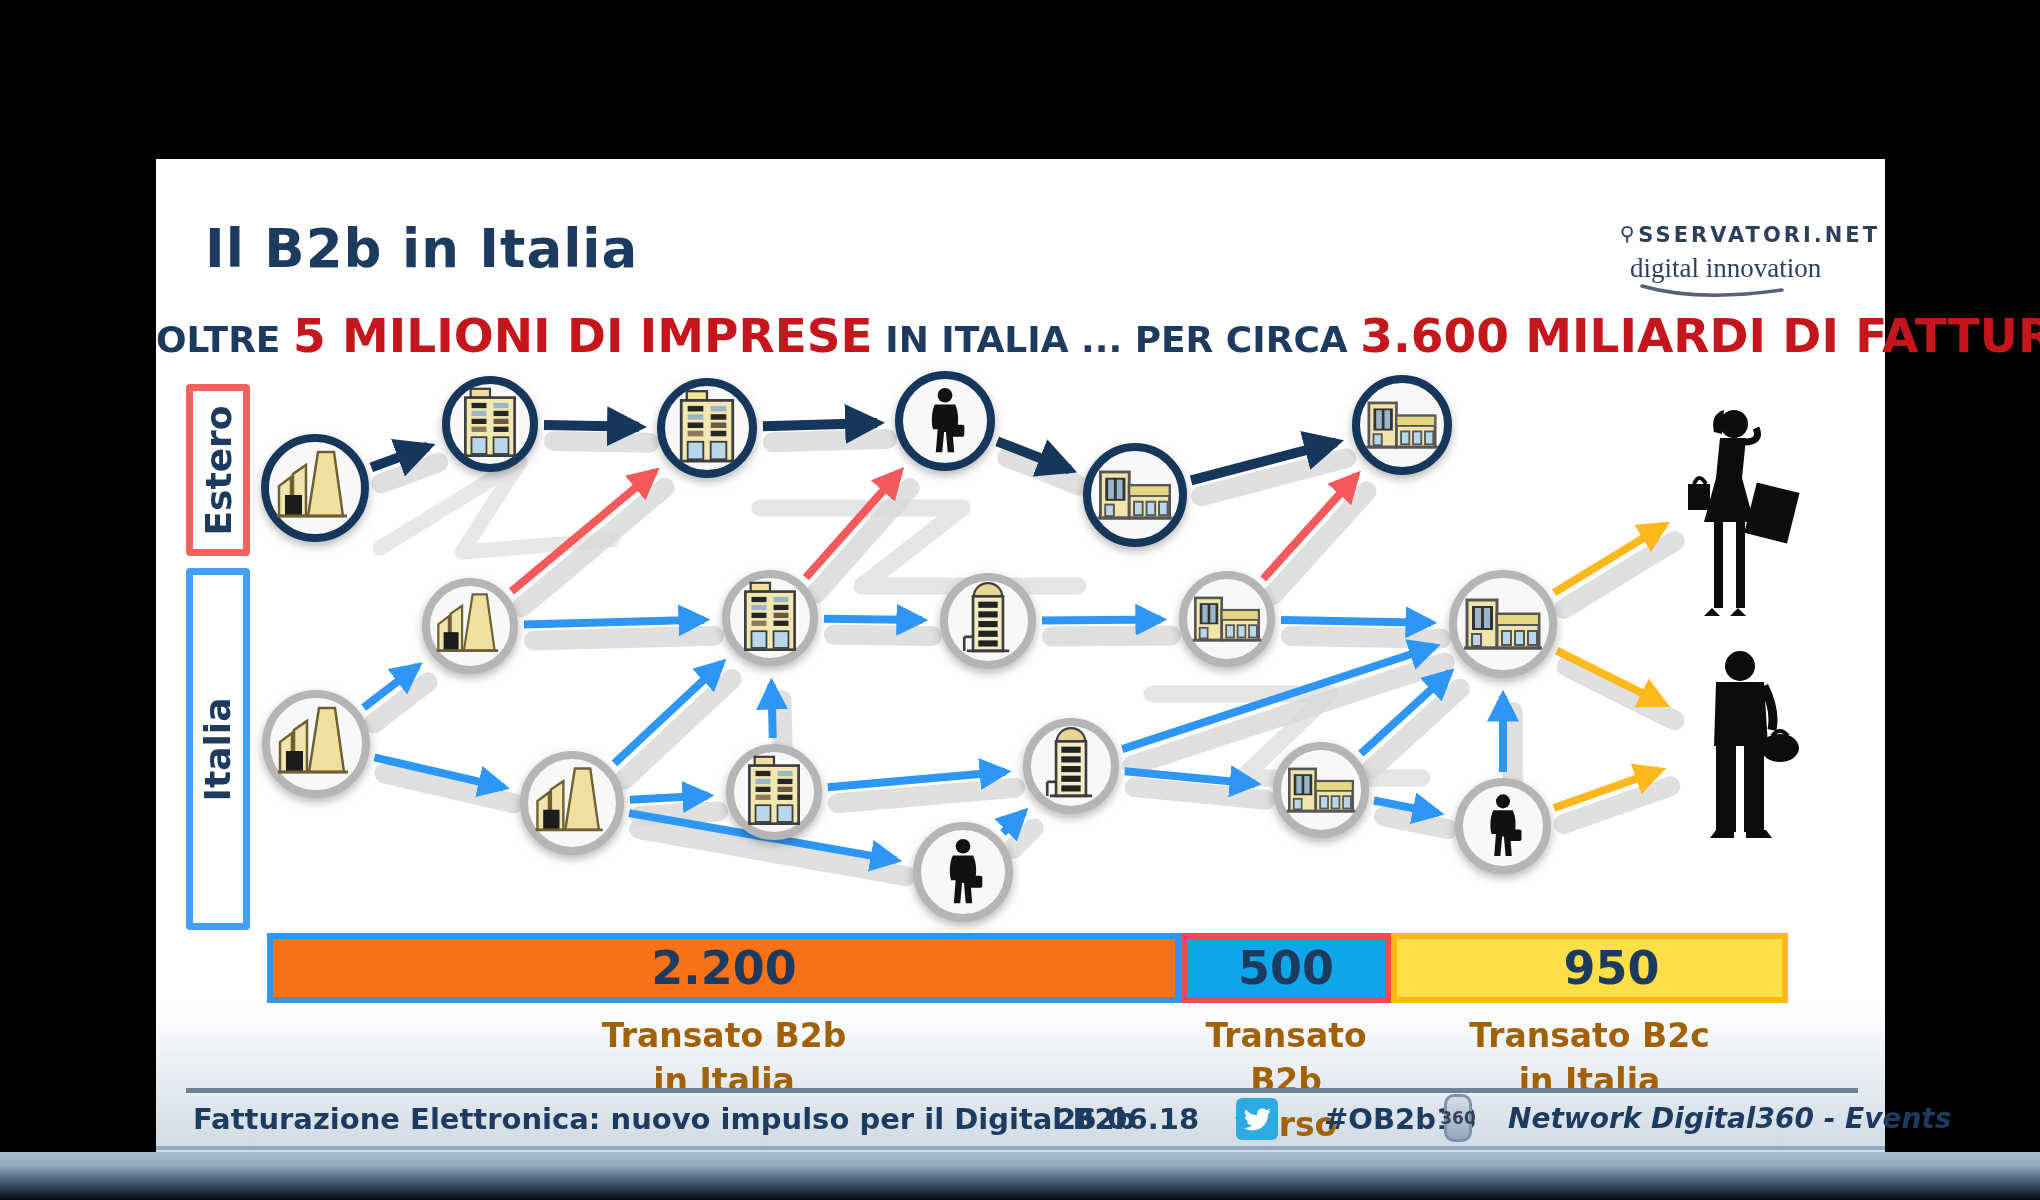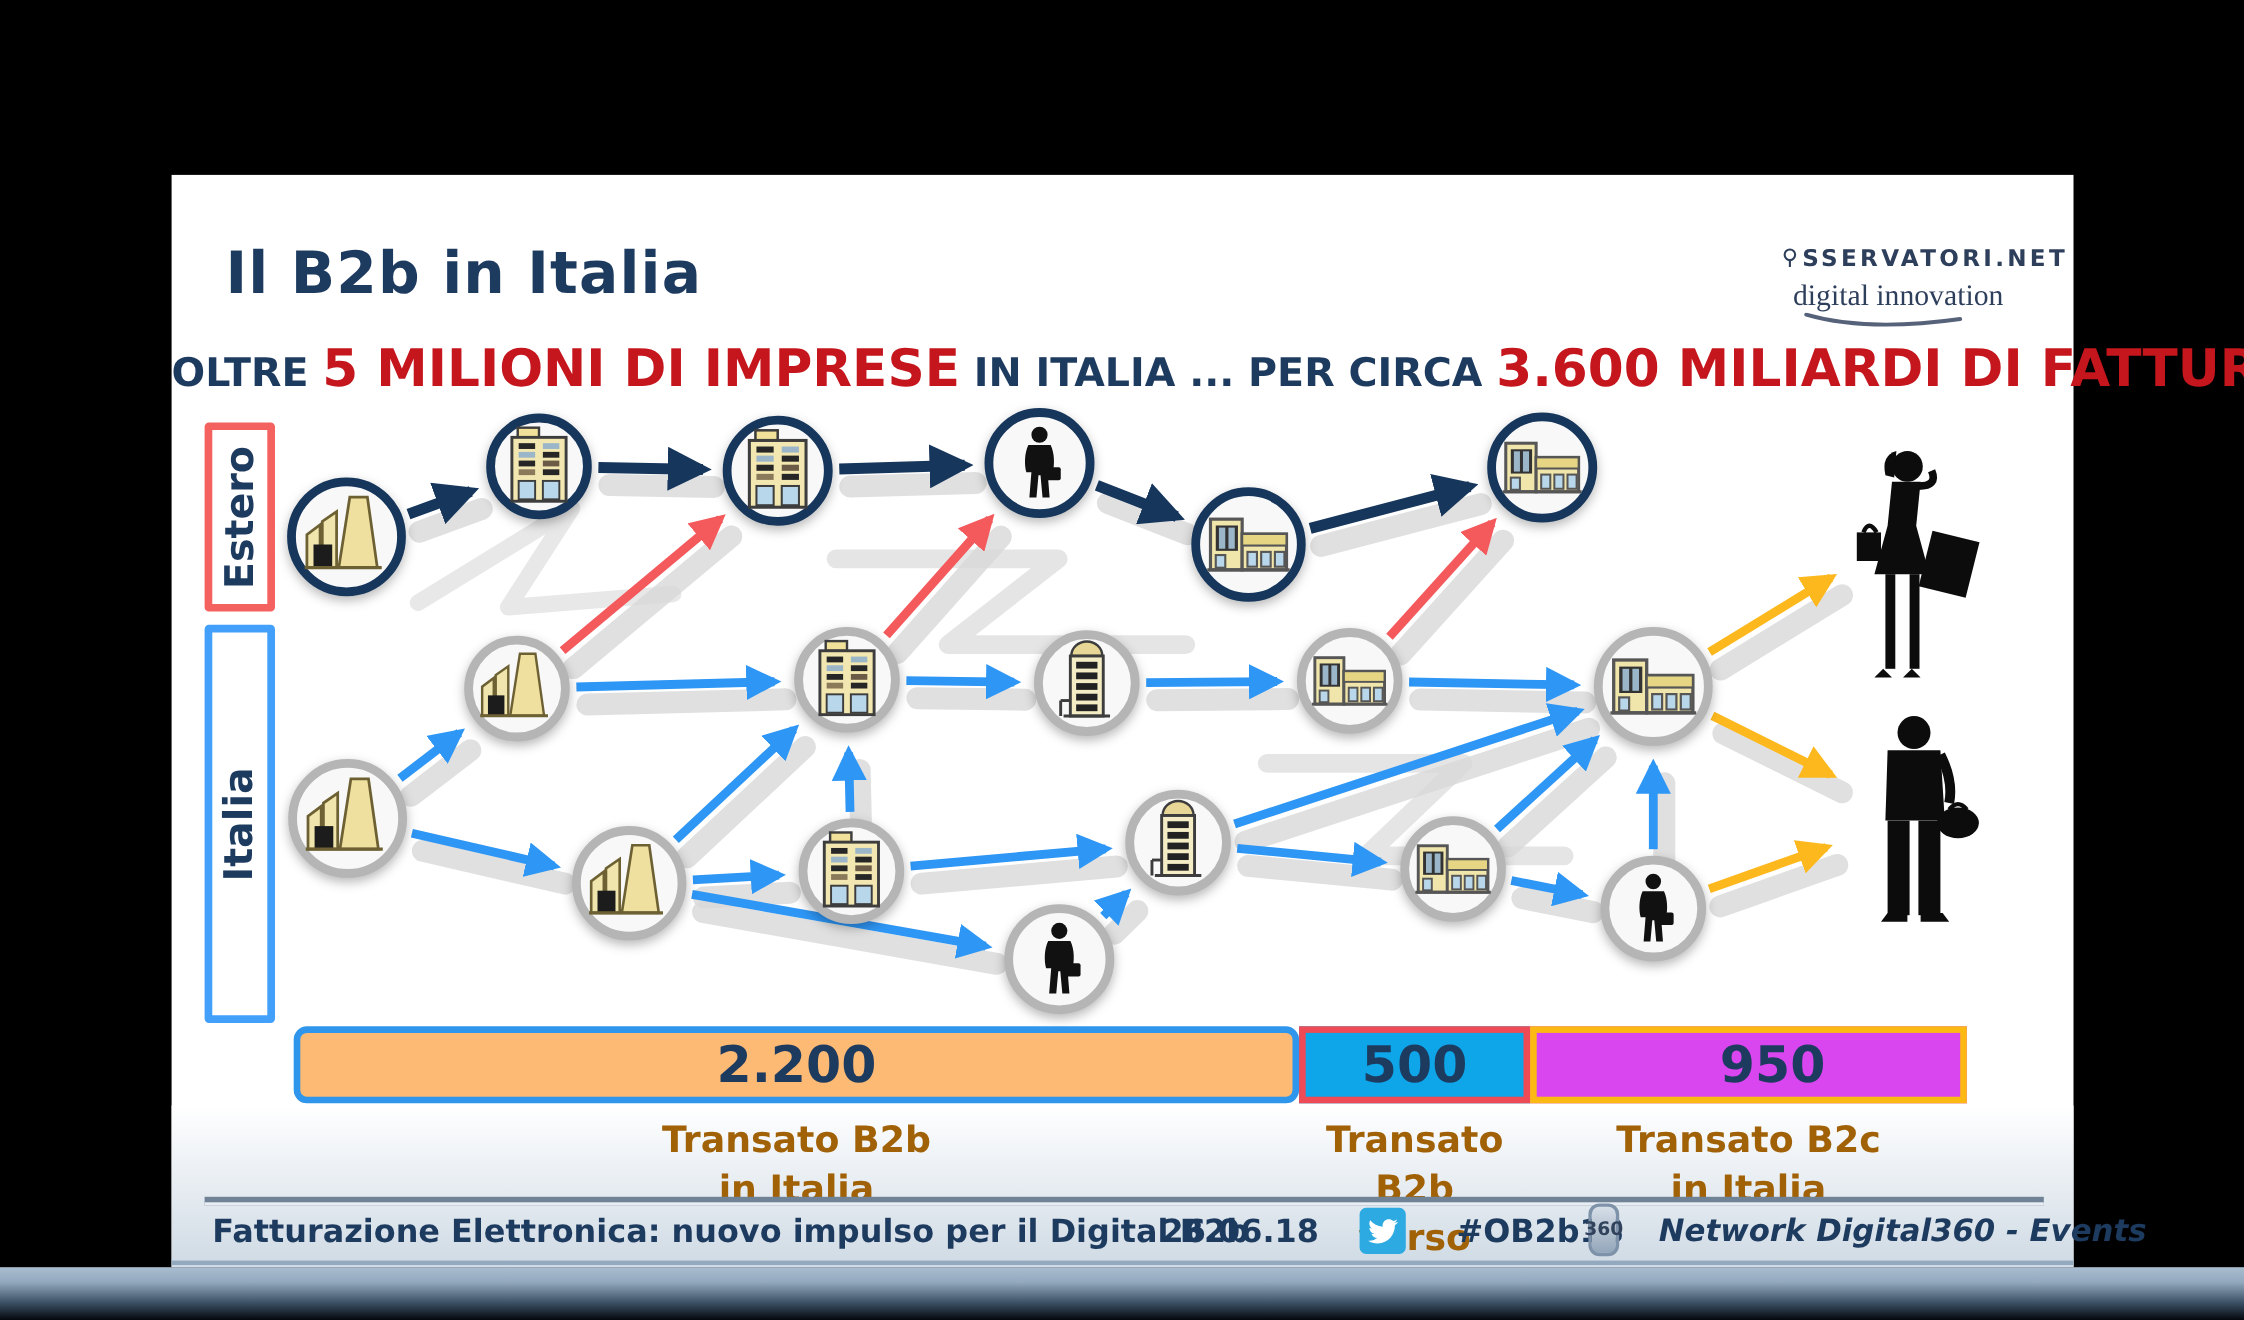--- a/index.html
+++ b/index.html
@@ -313,23 +313,23 @@
   <div id="subtitle" class="abs"><span class="sub-navy">OLTRE </span><span class="sub-red">5 MILIONI DI IMPRESE</span><span class="sub-navy"> IN ITALIA ... PER CIRCA </span><span class="sub-red">3.600 MILIARDI DI FATTURATO</span></div>
 
   <div id="estero-box" class="abs rowbox">
     <span>Estero</span>
   </div>
   <div id="italia-box" class="abs rowbox">
     <span>Italia</span>
   </div>
 
   <div id="bar" class="abs">
-      <div class="bar-seg" style="width: 60.1%; background: #fdba74; border-color: rgb(47, 150, 236); border-radius: 12px;">2.200</div>
+      <div class="bar-seg" style="width: 60.1%; background: #f97316; border-color: rgb(47, 150, 236);">2.200</div>
       <div class="bar-seg" style="width: 13.8%; background: #0ea5e9; border-color: rgb(239, 75, 86);">500</div>
-      <div class="bar-seg" style="width: 26.1%; background: #d946ef; border-color: rgb(253, 185, 19); padding-left: 44px;">950</div>
+      <div class="bar-seg" style="width: 26.1%; background: #fde047; border-color: rgb(253, 185, 19); padding-left: 44px;">950</div>
     </div>
   <div id="bar-labels" class="abs">
       <div class="bar-label" style="width: 60.1%;">
         <div>Transato B2b</div>
         <div>in Italia</div>
       </div>
       <div class="bar-label" style="width: 13.8%;">
         <div>Transato B2b</div>
         <div>verso estero</div>
       </div>

